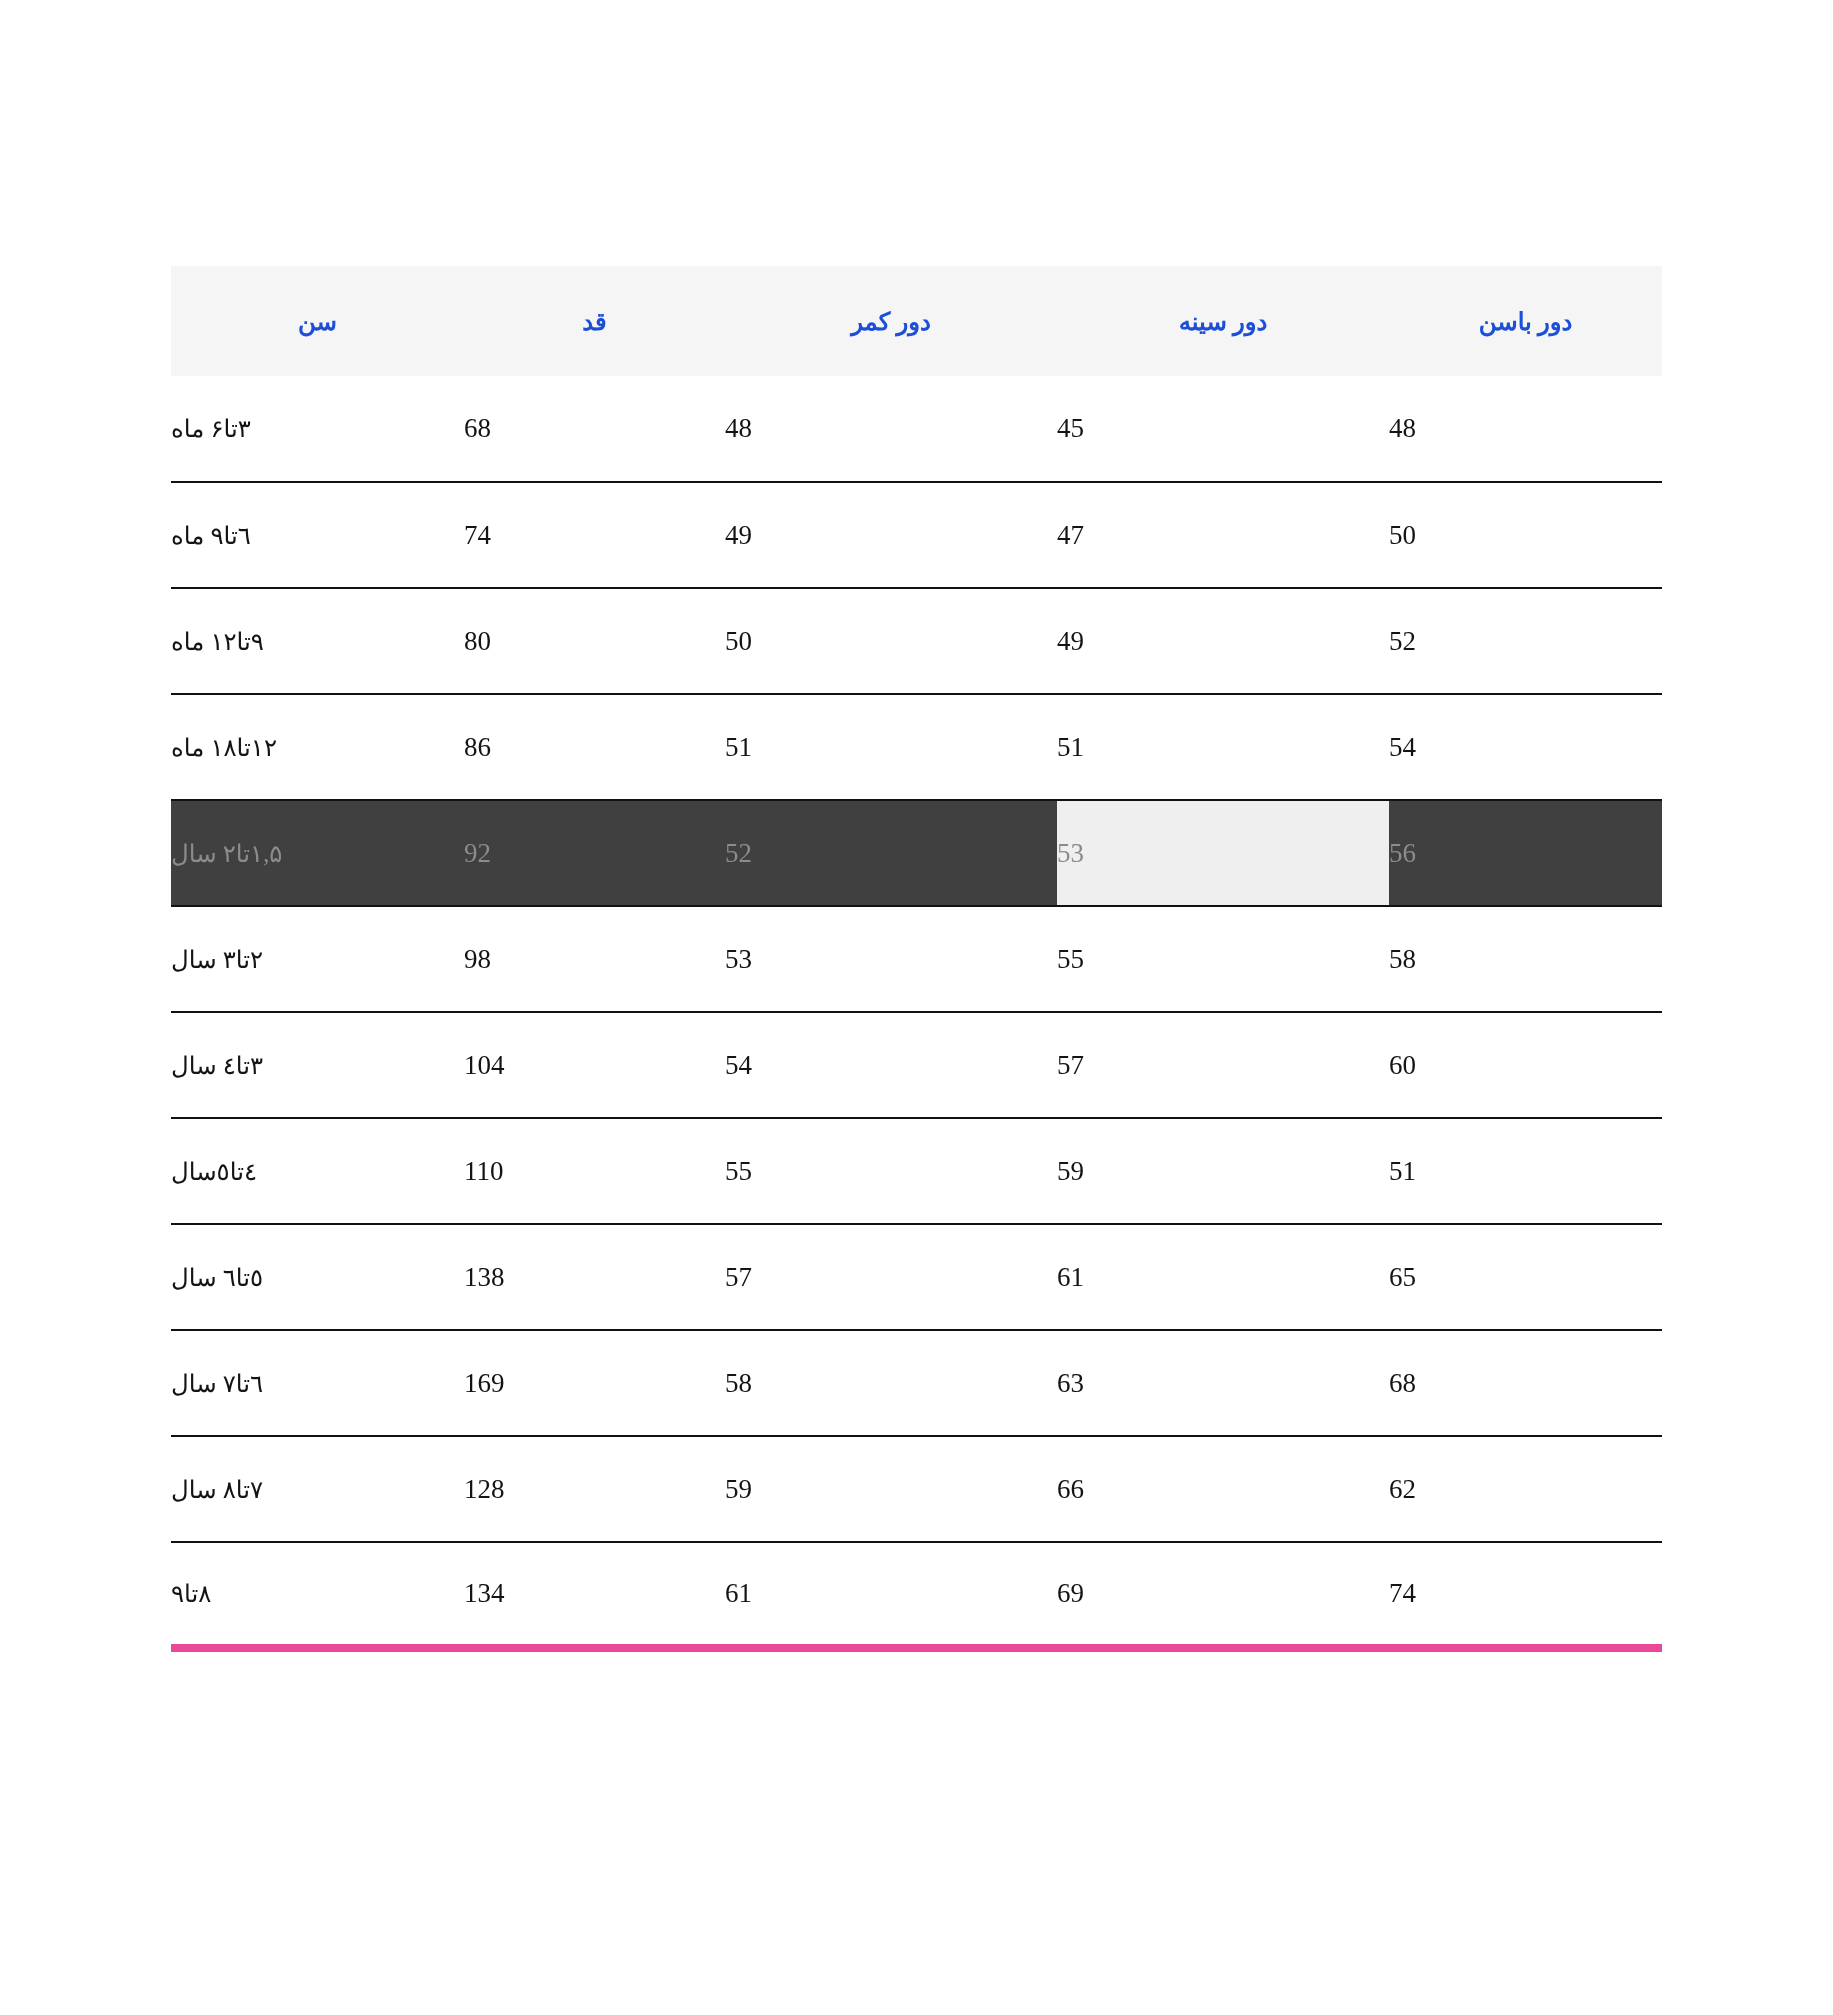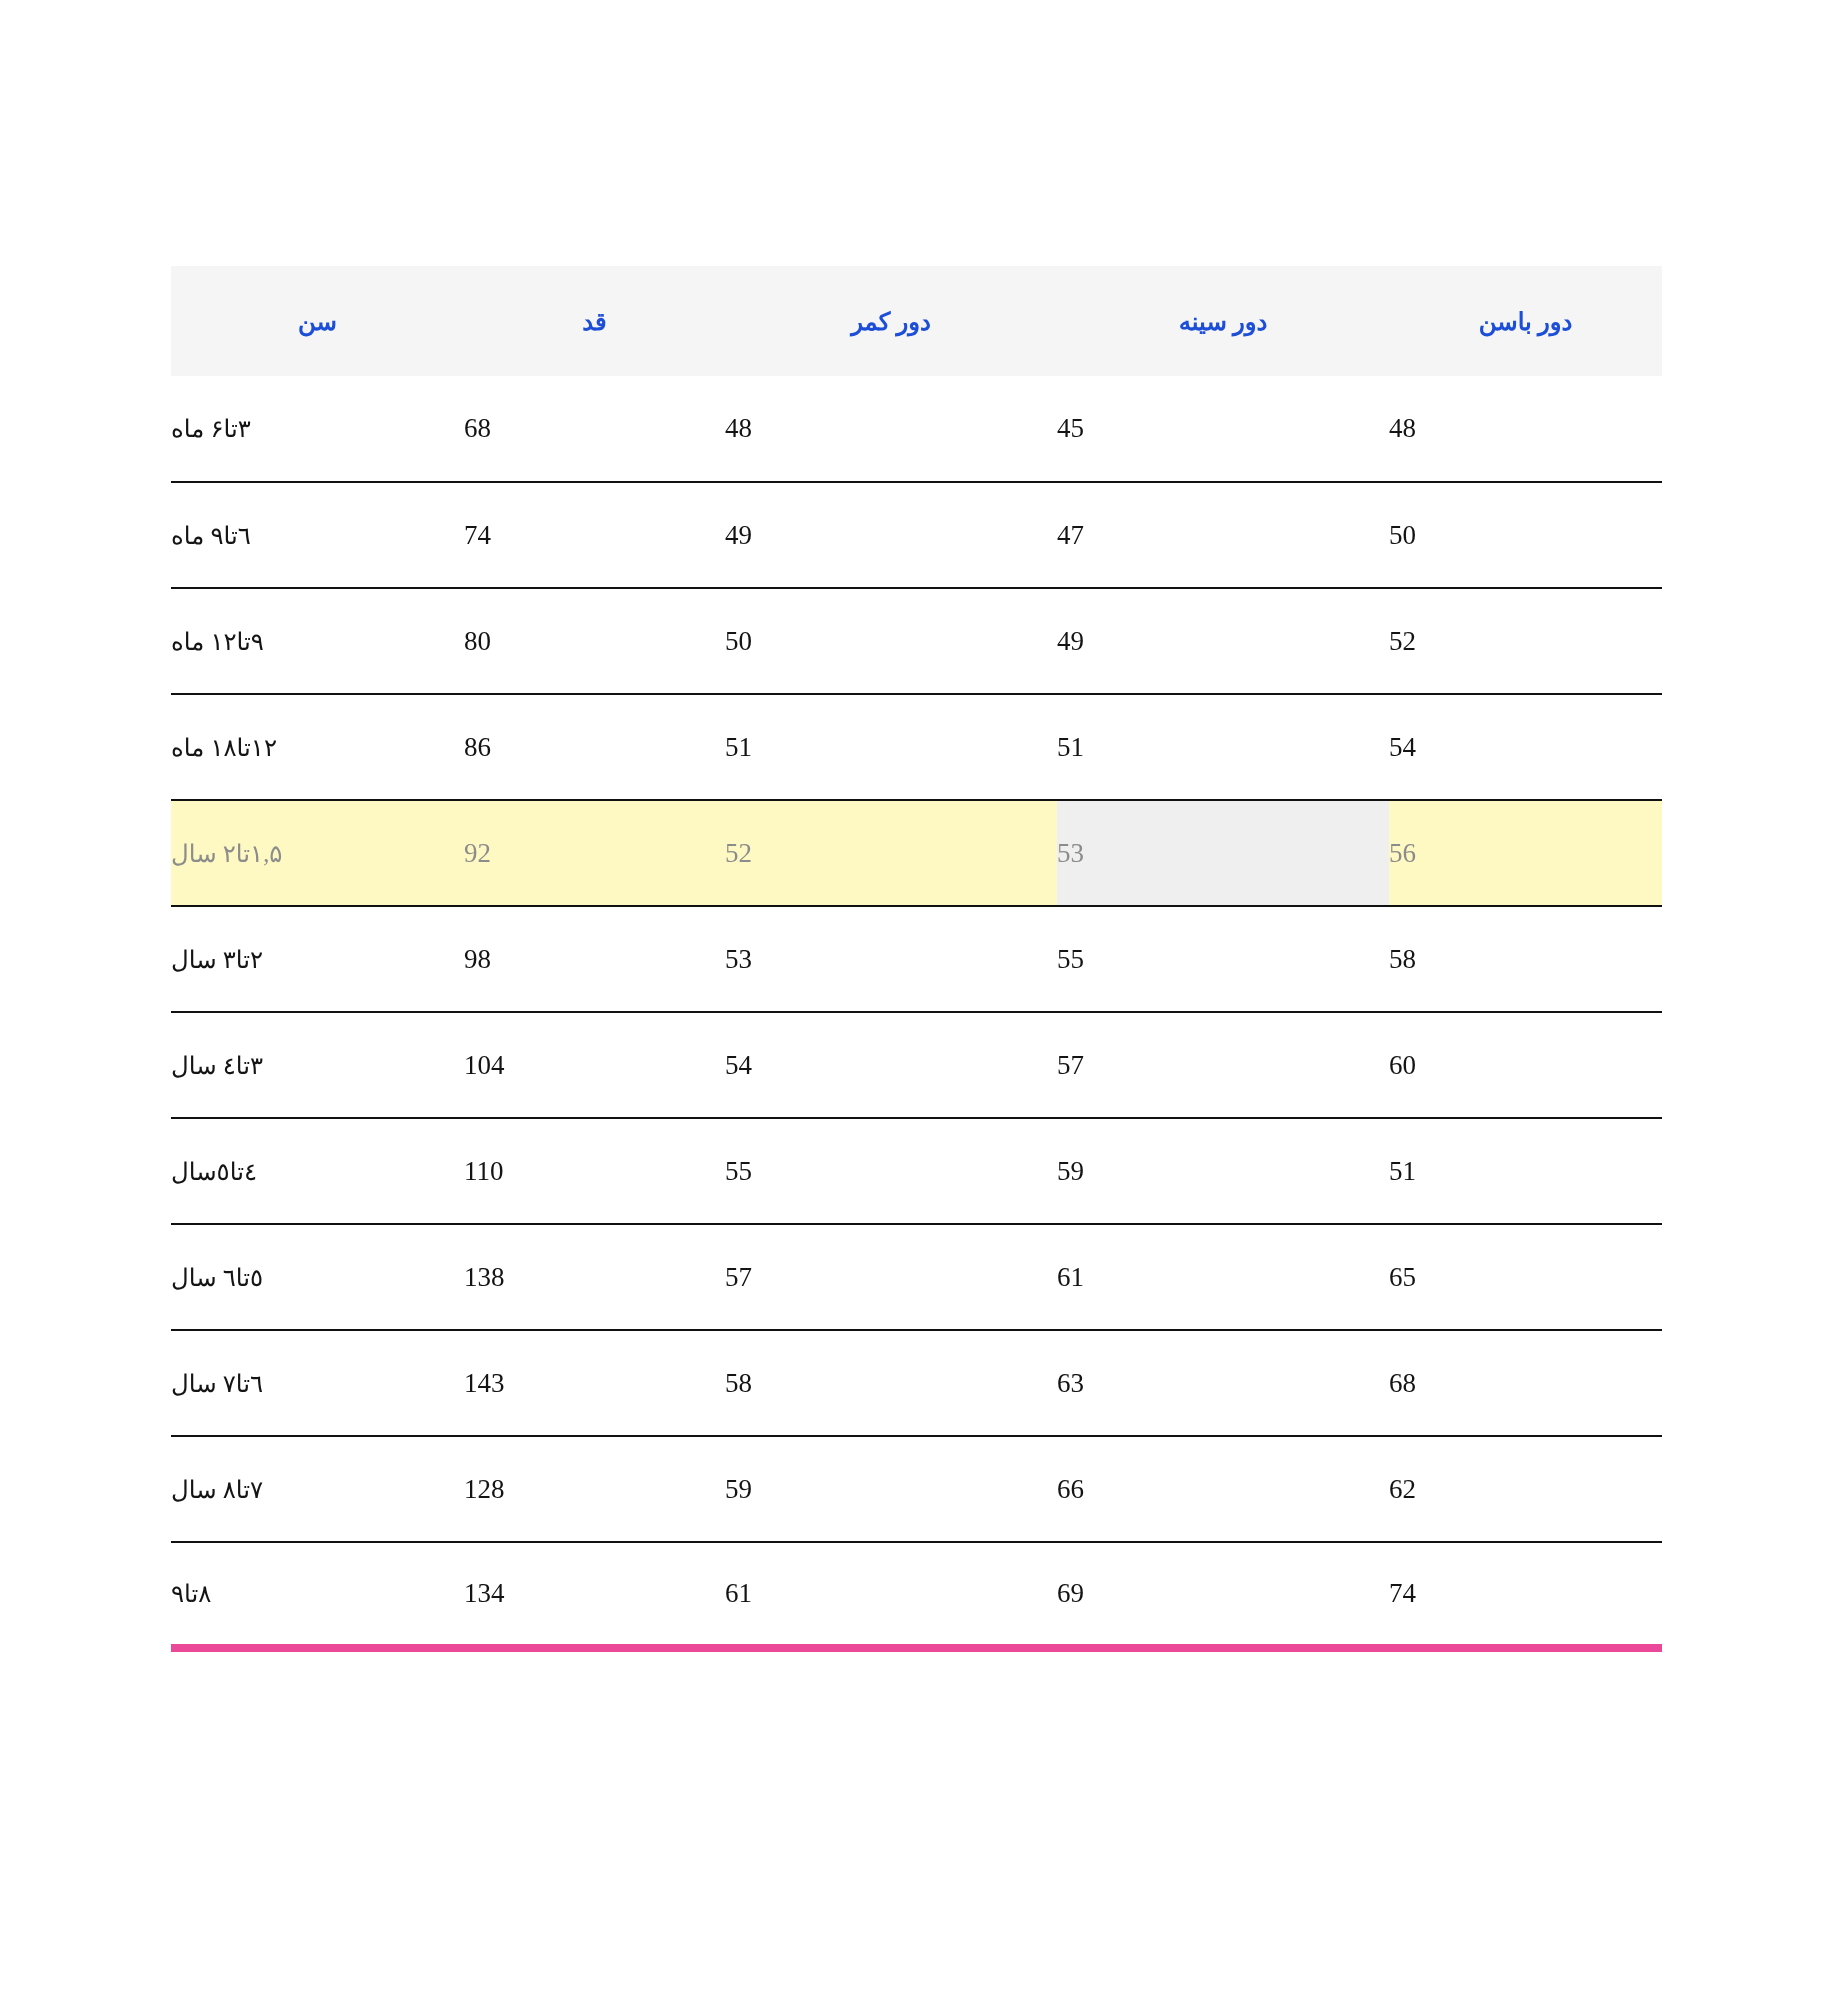--- a/index.html
+++ b/index.html
@@ -83,21 +83,21 @@
   tbody tr:last-child td {
     border-bottom: 8px solid #ec4899;
   }
 
   tbody td.fa-text {
     font-size: 24.4px;
   }
 
   
   tbody tr.row-highlight td {
-    background: #fef9c3;
+    background: #404040;
     color: #8c8c8c;
   }
   tbody tr.row-highlight td.cell-hover {
     background: #efefef;
   }
 
   
   td:empty::after, th:empty::after { content: "\200b"; }
 </style>
 </head>
@@ -183,21 +183,21 @@
             <td>65</td>
             <td>61</td>
             <td>57</td>
             <td>138</td>
             <td class="fa-text">٥تا٦ سال</td>
           </tr>
           <tr>
             <td>68</td>
             <td>63</td>
             <td>58</td>
-            <td>143</td>
+            <td>169</td>
             <td class="fa-text">٦تا۷ سال</td>
           </tr>
           <tr>
             <td>62</td>
             <td>66</td>
             <td>59</td>
             <td>128</td>
             <td class="fa-text">۷تا۸ سال</td>
           </tr>
           <tr>

